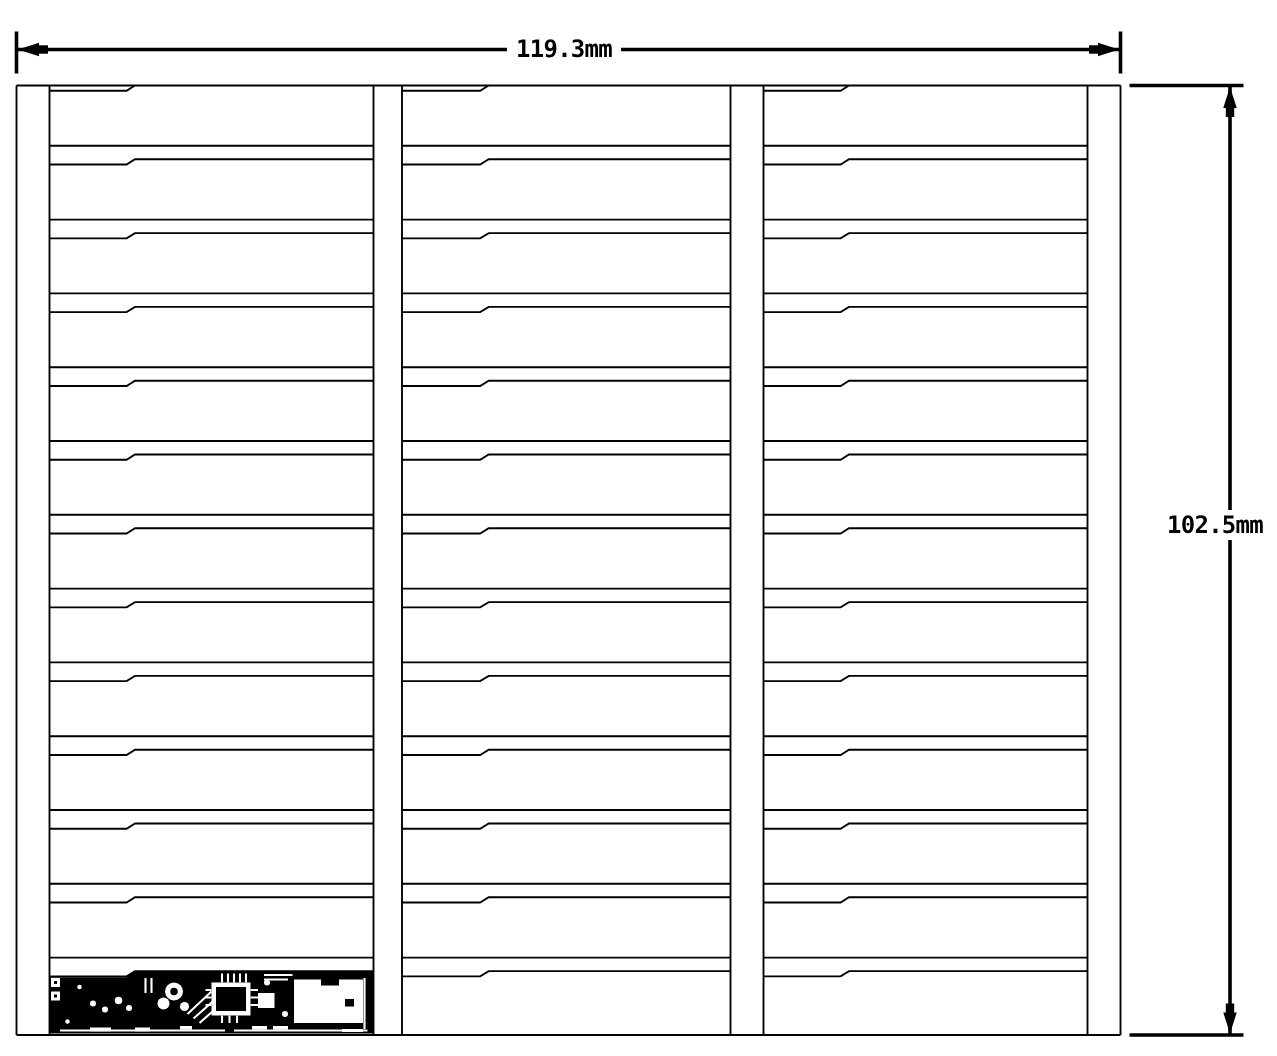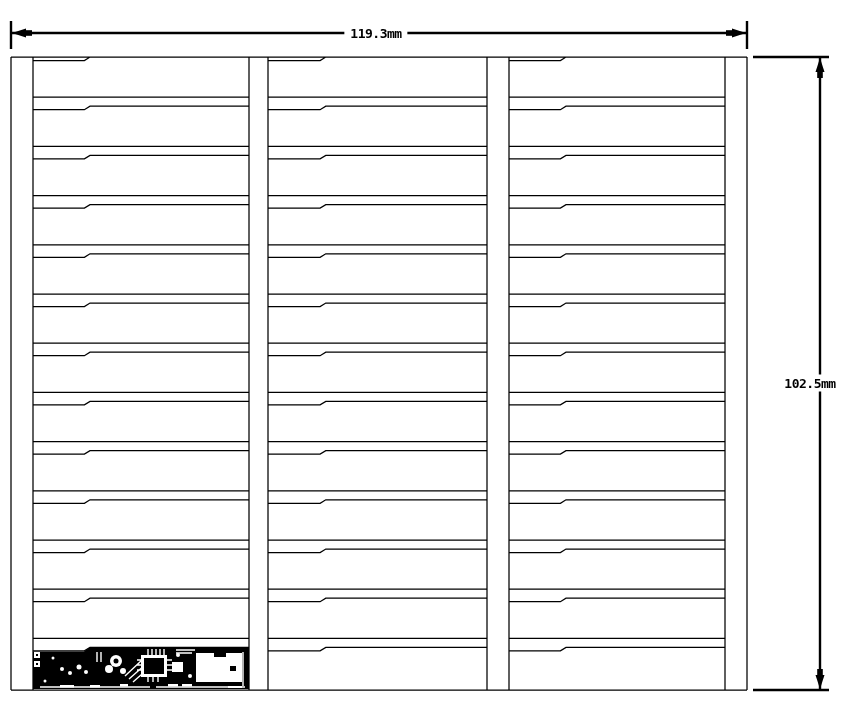--- a/index.html
+++ b/index.html
@@ -4,21 +4,21 @@
 <style>
   html,body{margin:0;padding:0;background:#fff;}
   .canvas{
     position:relative;width:851px;height:704px;background:#ffffff;overflow:hidden;
     font-family:"DejaVu Sans Mono","Liberation Mono",monospace;
   }
   .canvas svg{position:absolute;left:0;top:0;}
   .dim-label{
     position:absolute;transform:translate(-50%,-50%);
     background:#ffffff;color:#000;
-    font-weight:bold;font-size:13px;letter-spacing:-0.5px;
+    font-weight:bold;font-size:16px;letter-spacing:-0.5px;
     padding:2px 6px;white-space:nowrap;line-height:1;
   }
 </style>
 </head>
 <body>
 
 <div class="canvas">
   <svg id="drawing-svg" width="851" height="704" viewBox="0 0 851 704">
       <g>
         <path d="M11 57H747M11 690H747M11 57V690M747 57V690M11 57V690M33 57V690M725 57V690M747 57V690M33 57V690M249 57V690M33 60.5H84.4L90.0 57.0H249M33 97.2H249M33 109.7H84.4L90.0 106.2H249M33 146.4H249M33 158.9H84.4L90.0 155.4H249M33 195.6H249M33 208.1H84.4L90.0 204.6H249M33 244.8H249M33 257.3H84.4L90.0 253.8H249M33 294.0H249M33 306.5H84.4L90.0 303.0H249M33 343.2H249M33 355.7H84.4L90.0 352.2H249M33 392.4H249M33 404.9H84.4L90.0 401.4H249M33 441.6H249M33 454.1H84.4L90.0 450.6H249M33 490.8H249M33 503.3H84.4L90.0 499.8H249M33 540.0H249M33 552.5H84.4L90.0 549.0H249M33 589.2H249M33 601.7H84.4L90.0 598.2H249M33 638.4H249M33 650.9H84.4L90.0 647.4H249M268 57V690M487 57V690M268 60.5H320.1L325.8 57.0H487M268 97.2H487M268 109.7H320.1L325.8 106.2H487M268 146.4H487M268 158.9H320.1L325.8 155.4H487M268 195.6H487M268 208.1H320.1L325.8 204.6H487M268 244.8H487M268 257.3H320.1L325.8 253.8H487M268 294.0H487M268 306.5H320.1L325.8 303.0H487M268 343.2H487M268 355.7H320.1L325.8 352.2H487M268 392.4H487M268 404.9H320.1L325.8 401.4H487M268 441.6H487M268 454.1H320.1L325.8 450.6H487M268 490.8H487M268 503.3H320.1L325.8 499.8H487M268 540.0H487M268 552.5H320.1L325.8 549.0H487M268 589.2H487M268 601.7H320.1L325.8 598.2H487M268 638.4H487M268 650.9H320.1L325.8 647.4H487M509 57V690M725 57V690M509 60.5H560.4L566.0 57.0H725M509 97.2H725M509 109.7H560.4L566.0 106.2H725M509 146.4H725M509 158.9H560.4L566.0 155.4H725M509 195.6H725M509 208.1H560.4L566.0 204.6H725M509 244.8H725M509 257.3H560.4L566.0 253.8H725M509 294.0H725M509 306.5H560.4L566.0 303.0H725M509 343.2H725M509 355.7H560.4L566.0 352.2H725M509 392.4H725M509 404.9H560.4L566.0 401.4H725M509 441.6H725M509 454.1H560.4L566.0 450.6H725M509 490.8H725M509 503.3H560.4L566.0 499.8H725M509 540.0H725M509 552.5H560.4L566.0 549.0H725M509 589.2H725M509 601.7H560.4L566.0 598.2H725M509 638.4H725M509 650.9H560.4L566.0 647.4H725" fill="none" stroke="#000" stroke-width="1.25"></path>
@@ -63,14 +63,14 @@
         <rect x="141" y="655" width="26" height="22" fill="#fff"></rect>
         <rect x="144" y="658" width="20" height="16" fill="#000"></rect>
         <rect x="214" y="648" width="12" height="9" fill="#000"></rect>
         <rect x="230" y="666" width="6" height="5" fill="#000"></rect>
         <rect x="36" y="654" width="2" height="2" fill="#000"></rect>
         <rect x="36" y="663" width="2" height="2" fill="#000"></rect>
         <circle cx="116" cy="661" r="2.5" fill="#000"></circle>
       </g>
     </svg>
   <div class="dim-label" id="label-top" style="left: 376px; top: 33px;">119.3mm</div>
-  <div class="dim-label" id="label-right" style="left: 810px; top: 383px;">102.5mm</div>
+  <div class="dim-label" id="label-right" style="left: 810px; top: 350px;">102.5mm</div>
 </div>
 
 </body></html>

